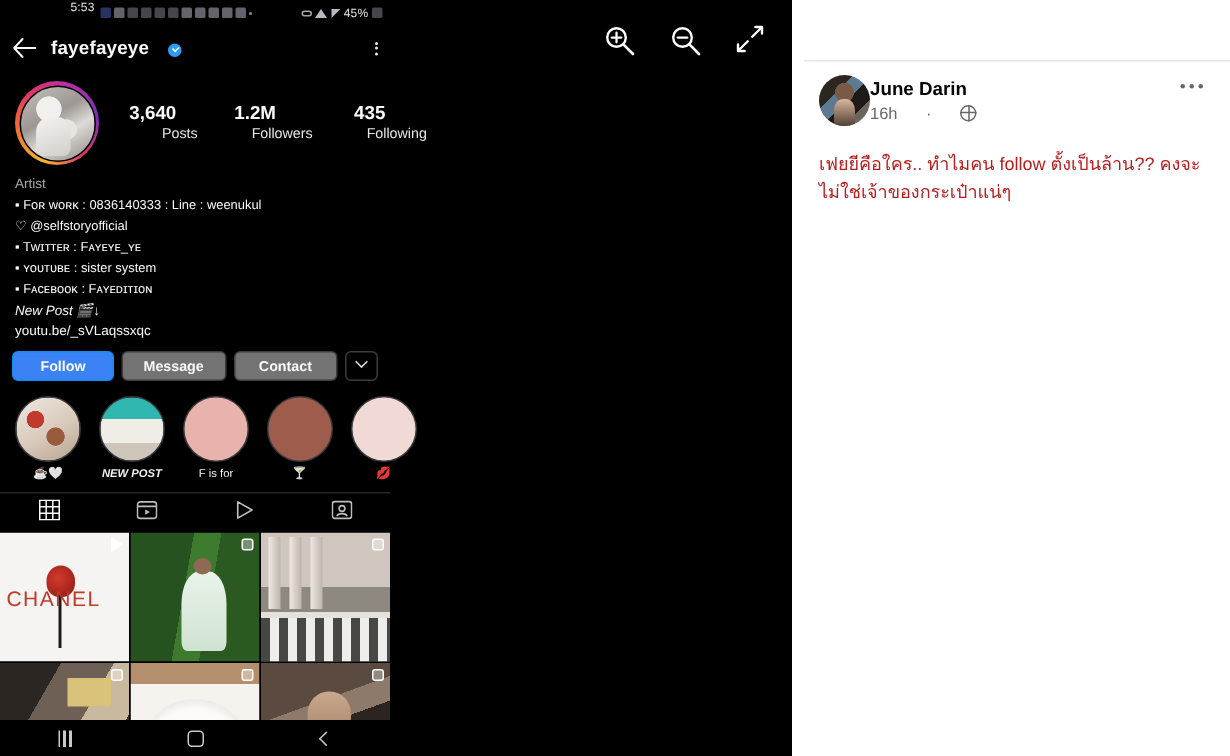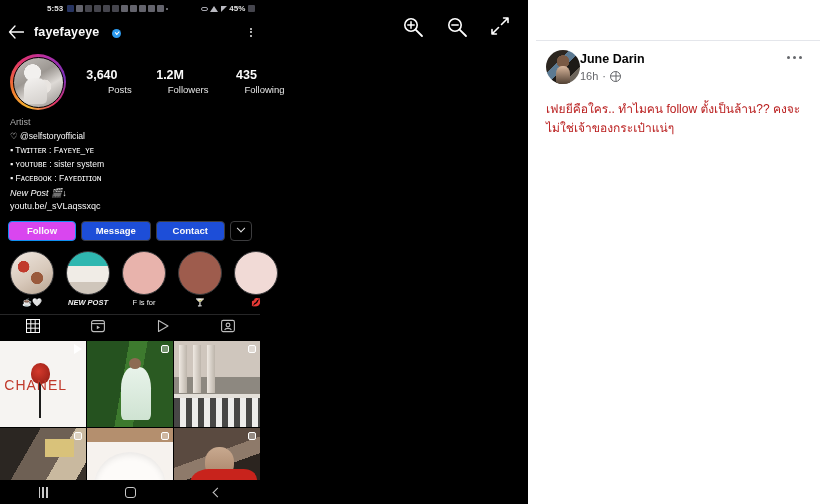--- a/index.html
+++ b/index.html
@@ -20,24 +20,23 @@
     overflow: hidden;
   }
   .phone-inner {
     position: absolute; left: 0; top: 0;
     width: 260px; height: 504px;
     background: #000000;
   }
 
   
   .statusbar {
-    height: 17px; display: flex; align-items: center;
+    height: 17px; display: flex; 
     padding: 0 5px; color: #d8d8d8; font-size: 8px;
     letter-spacing: .1px;
-    font-weight: bold;
   }
   .sb-time { margin-left: 42px; font-size: 8px; color: #e4e4e4; }
   .sb-icons { display: flex; align-items: center; gap: 2px; margin-left: 4px; }
   .sb-ic {
     width: 7px; height: 7px; background: #8d8d9a; border-radius: 1px;
     display: inline-block; opacity: .9;
   }
   .sb-ic.blue { background: #2b3a6b; }
   .sb-ic.sq { background: #6e6e78; }
   .sb-ic.dim { background: #4c4c55; }
@@ -112,22 +111,22 @@
   .bio .link { font-size: 9px; line-height: 1.5; color: #fafafa; }
 
   
   .actions { display: flex; gap: 5px; padding: 7px 8px 6px 8px; align-items: stretch; }
   .btn {
     height: 20px; border-radius: 4px; display: flex;
     align-items: center; justify-content: center;
     font-size: 9.5px; font-weight: bold; color: #fafafa;
     cursor: pointer; flex: 1;
   }
-  .btn.primary { background: #d946ef; border: 1px solid #0f8ff0; flex: 0 0 68px; }
-  .btn.ghost { background: #1d4ed8; border: 1px solid #3c3c3e; }
+  .btn.primary { background: #3b82f6; border: 1px solid #0f8ff0; flex: 0 0 68px; }
+  .btn.ghost { background: #737373; border: 1px solid #3c3c3e; }
   .btn.chev { flex: 0 0 22px; background: #000; border: 1px solid #3c3c3e; }
   .chev-g { width: 6px; height: 6px; border-right: 1.3px solid #e7e7e7; border-bottom: 1.3px solid #e7e7e7; transform: rotate(45deg) translate(-2px,-2px); }
 
   
   .highlights { display: flex; padding: 4px 0 2px 10px; gap: 12px; }
   .hl { width: 44px; text-align: center; flex: 0 0 44px; cursor: pointer; }
   .hl-circ {
     width: 44px; height: 44px; border-radius: 50%;
     border: 1.3px solid #3a3a3c; overflow: hidden; position: relative;
   }
@@ -257,21 +256,21 @@
       radial-gradient(circle at 50% 34%, #7a5a45 0 22%, rgba(0,0,0,0) 23%),
       linear-gradient(135deg,#2c2620 0 34%, #5c7a92 34% 52%, #1d1a17 52% 74%, #6c655c 74%);
     overflow: hidden; position: relative;
   }
   .fb-avatar::after {
     content: ""; position: absolute; left: 28%; top: 48%; width: 44%; height: 56%;
     background: linear-gradient(180deg,#d9b79d,#4a3a2d); border-radius: 40% 40% 0 0;
   }
   .fb-meta { padding-top: 1px; }
   .fb-name { font-size: 12.5px; font-weight: bold; color: #050505; line-height: 1.35; }
-  .fb-sub { display: flex; align-items: flex-end; gap: 4px; margin-top: 2px; }
+  .fb-sub { display: flex; align-items: flex-start; gap: 19px; margin-top: 2px; }
   .fb-time { font-size: 11px; color: #65676b; }
   .fb-dot { font-size: 11px; color: #65676b; }
   .fb-globe {
     width: 11px; height: 11px; border-radius: 50%;
     border: 1.2px solid #65676b; position: relative; display: inline-block;
   }
   .fb-globe::before {
     content: ""; position: absolute; left: 50%; top: -1px; width: 1px; height: 11px;
     background: #65676b; transform: translateX(-50%);
   }
@@ -349,20 +348,21 @@
           </div>
           <div class="stat">
             <div class="num">435</div>
             <div class="lab">Following</div>
           </div>
         </div>
       </div>
 
       <div class="bio">
         <div class="cat">Artist</div>
+        <div class="line">▪ Fᴏʀ ᴡᴏʀᴋ : 0836140333 : Line : weenukul</div>
         <div class="line">♡ @selfstoryofficial</div>
         <div class="line">▪ Tᴡɪᴛᴛᴇʀ : Fᴀʏᴇʏᴇ_ʏᴇ</div>
         <div class="line">▪ ʏᴏᴜᴛᴜʙᴇ : sister system</div>
         <div class="line">▪ Fᴀᴄᴇʙᴏᴏᴋ : Fᴀʏᴇᴅɪᴛɪᴏɴ</div>
         <div class="newpost">New Post 🎬↓</div>
         <div class="link">youtu.be/_sVLaqssxqc</div>
       </div>
 
       <div class="actions">
         <div class="btn primary">Follow</div>

